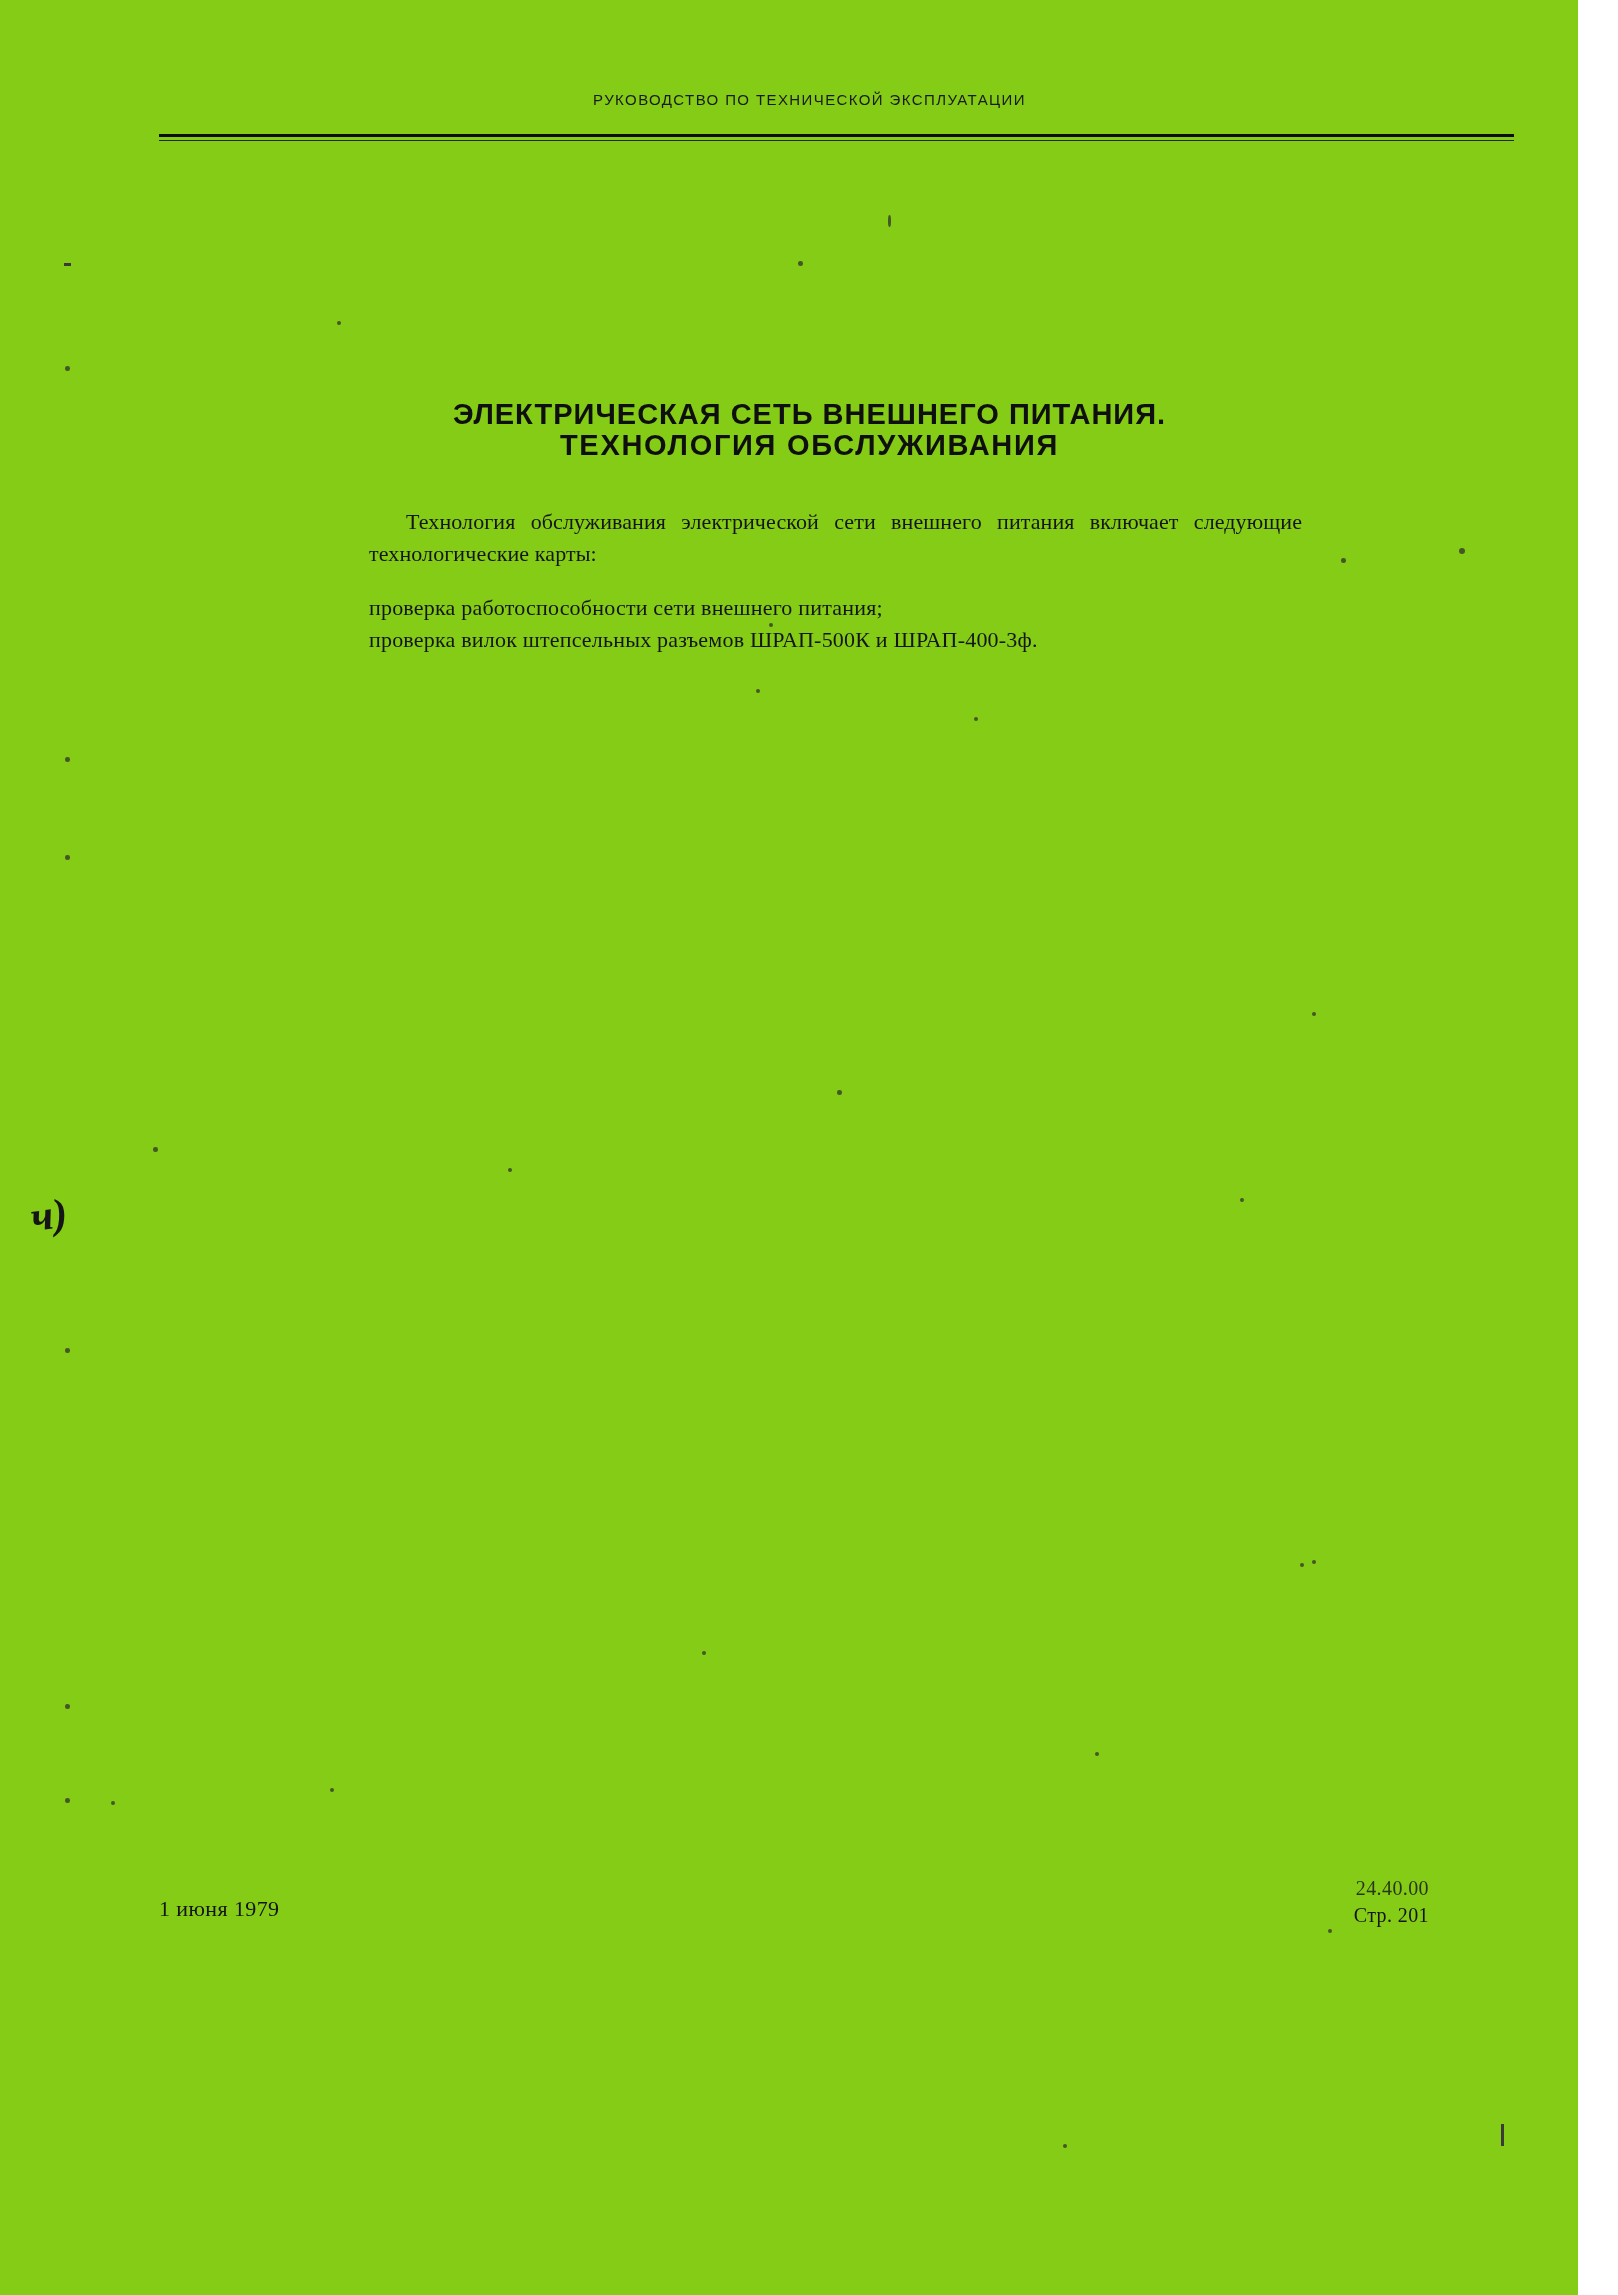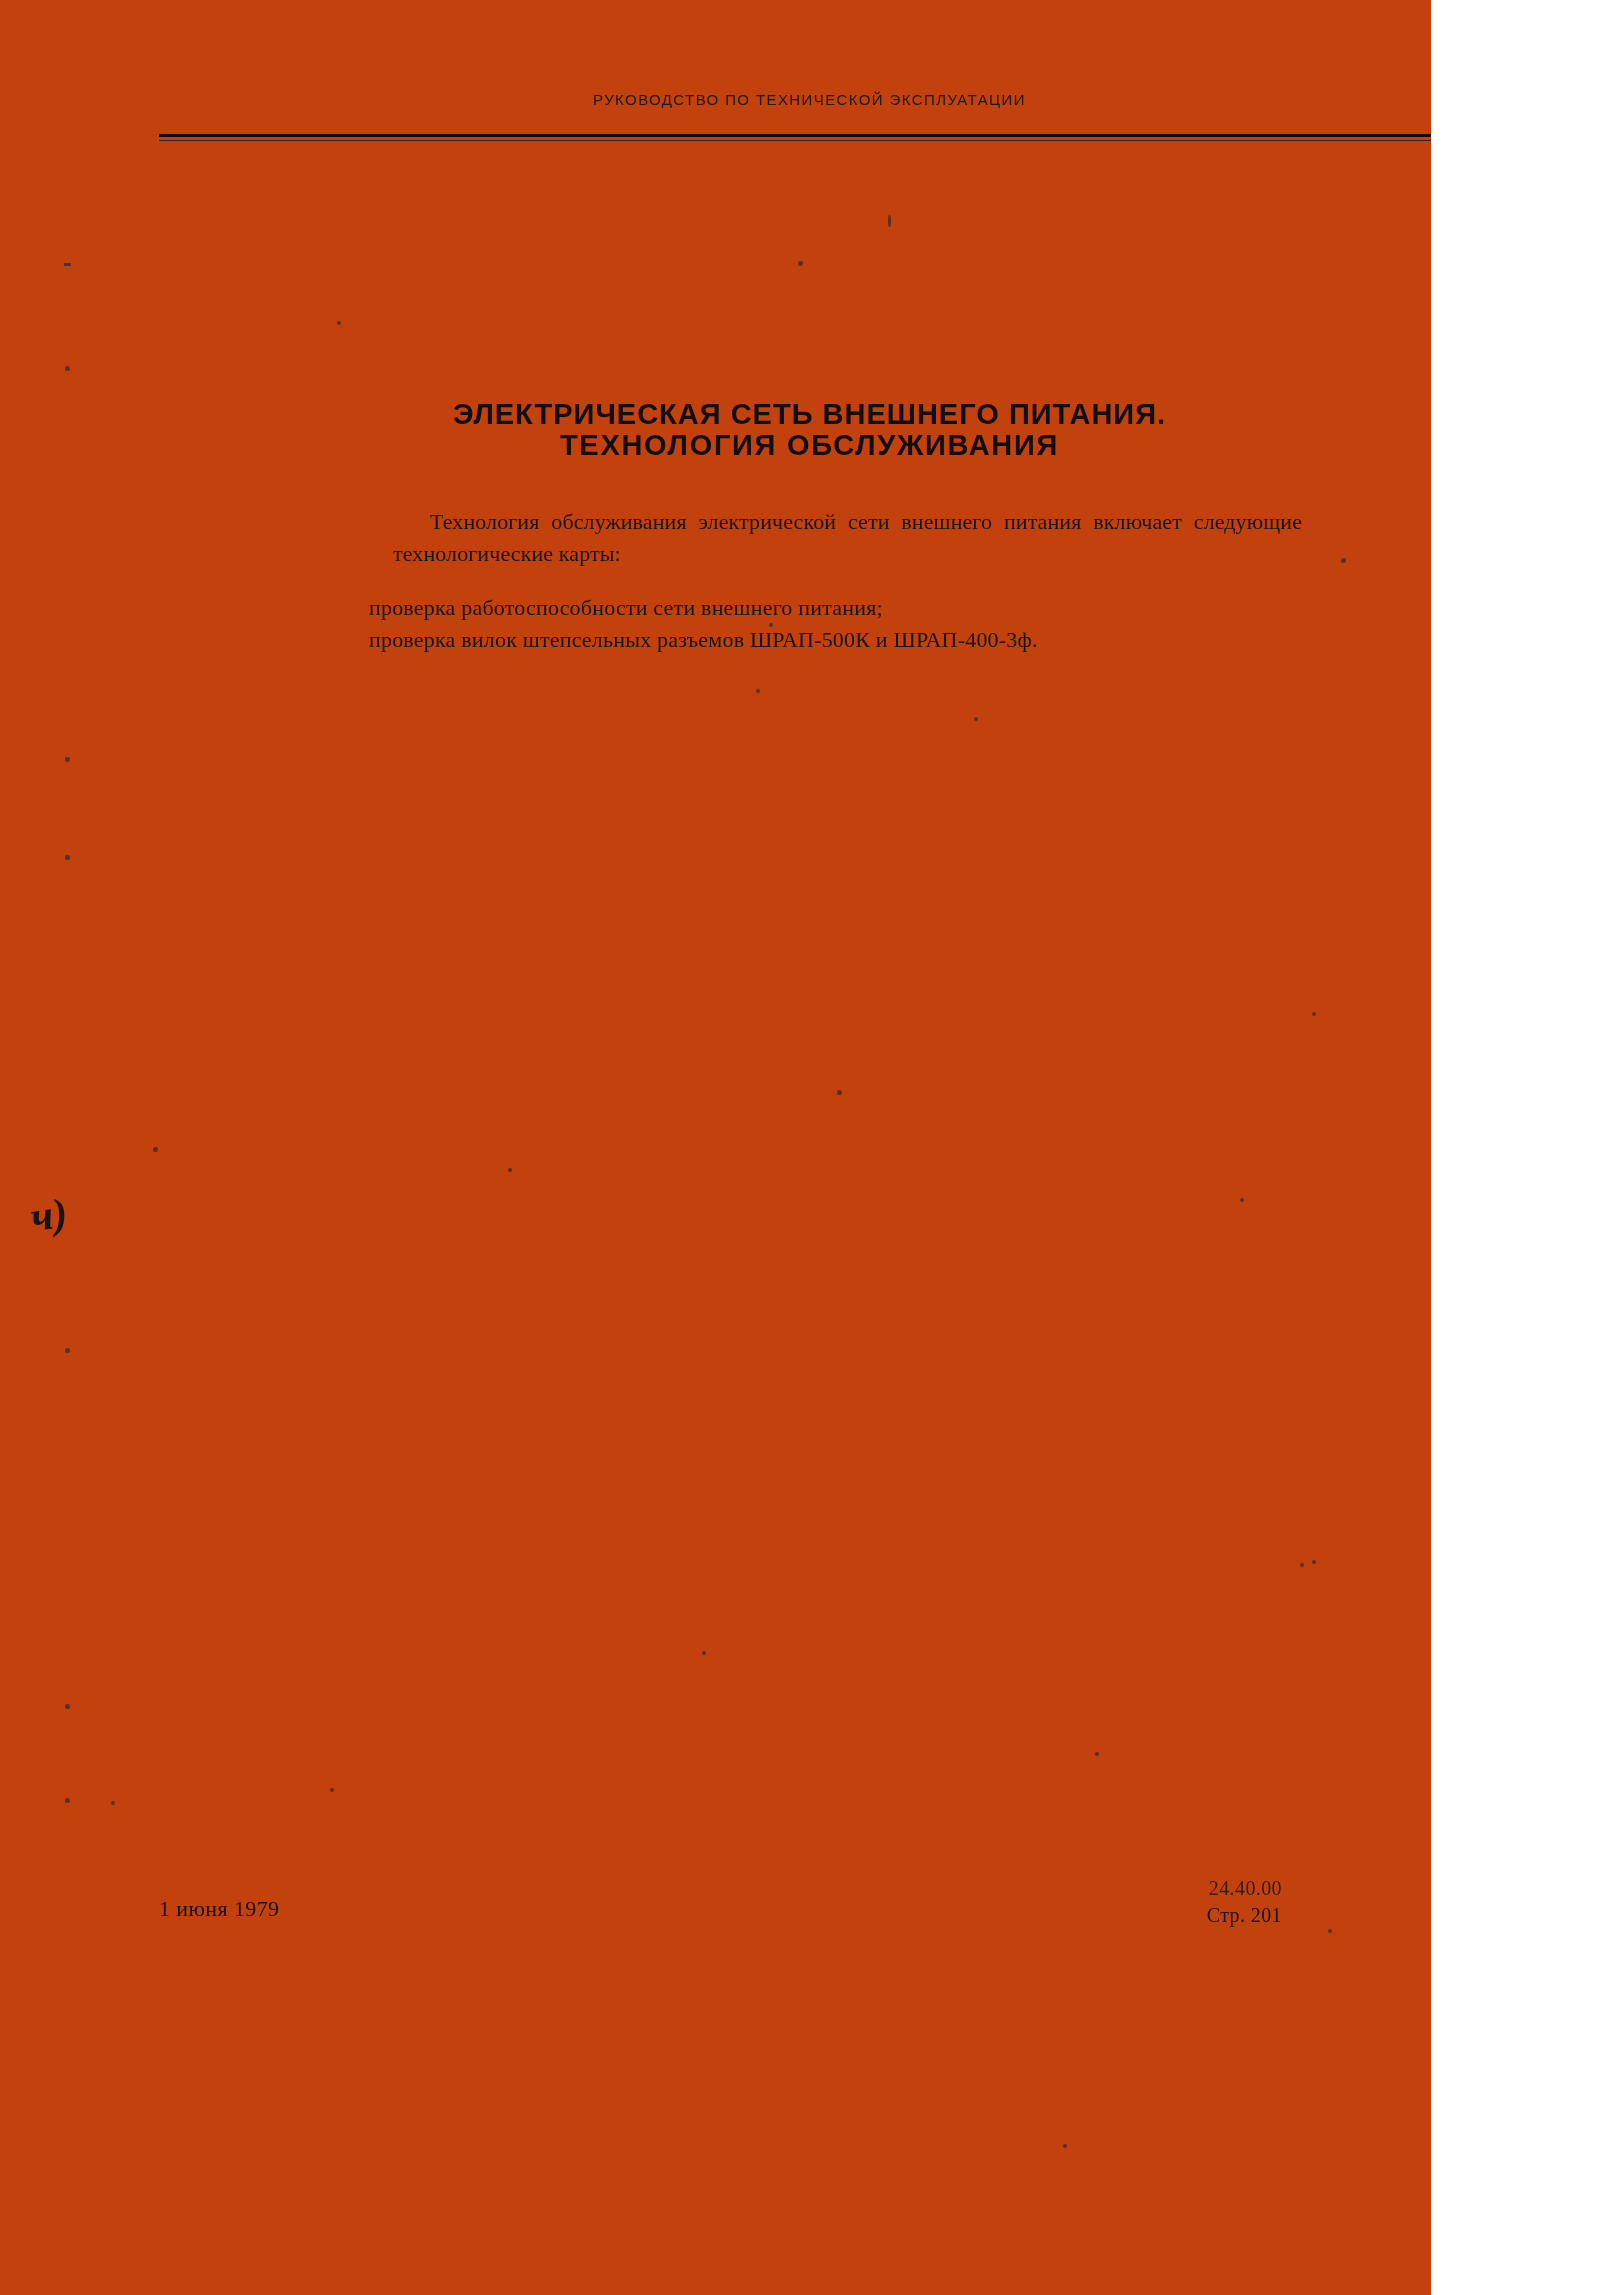--- a/index.html
+++ b/index.html
@@ -7,23 +7,23 @@
     margin: 0;
     padding: 0;
     background: #ffffff;
   }
   body {
     font-family: "Liberation Serif", serif;
     color: #111111;
   }
   .page {
     position: relative;
-    width: 1431px;
+    width: 1578px;
     height: 2295px;
-    background: #c2410c;
+    background: #84cc16;
     overflow: hidden;
   }
 
   
   .running-header {
     position: absolute;
     top: 91px;
     left: 0;
     width: 1619px;
     text-align: center;
@@ -71,21 +71,20 @@
     left: 369px;
     width: 933px;
     font-size: 22px;
     line-height: 32px;
     color: #151515;
   }
   .para-intro {
     text-indent: 37px;
     text-align: justify;
     letter-spacing: 0.1px;
-    margin-left: 24px;
   }
   .list-line {
     letter-spacing: 0.2px;
     white-space: nowrap;
   }
   .list-line.first { margin-top: 0; }
 
   
   .hand-mark {
     position: absolute;

